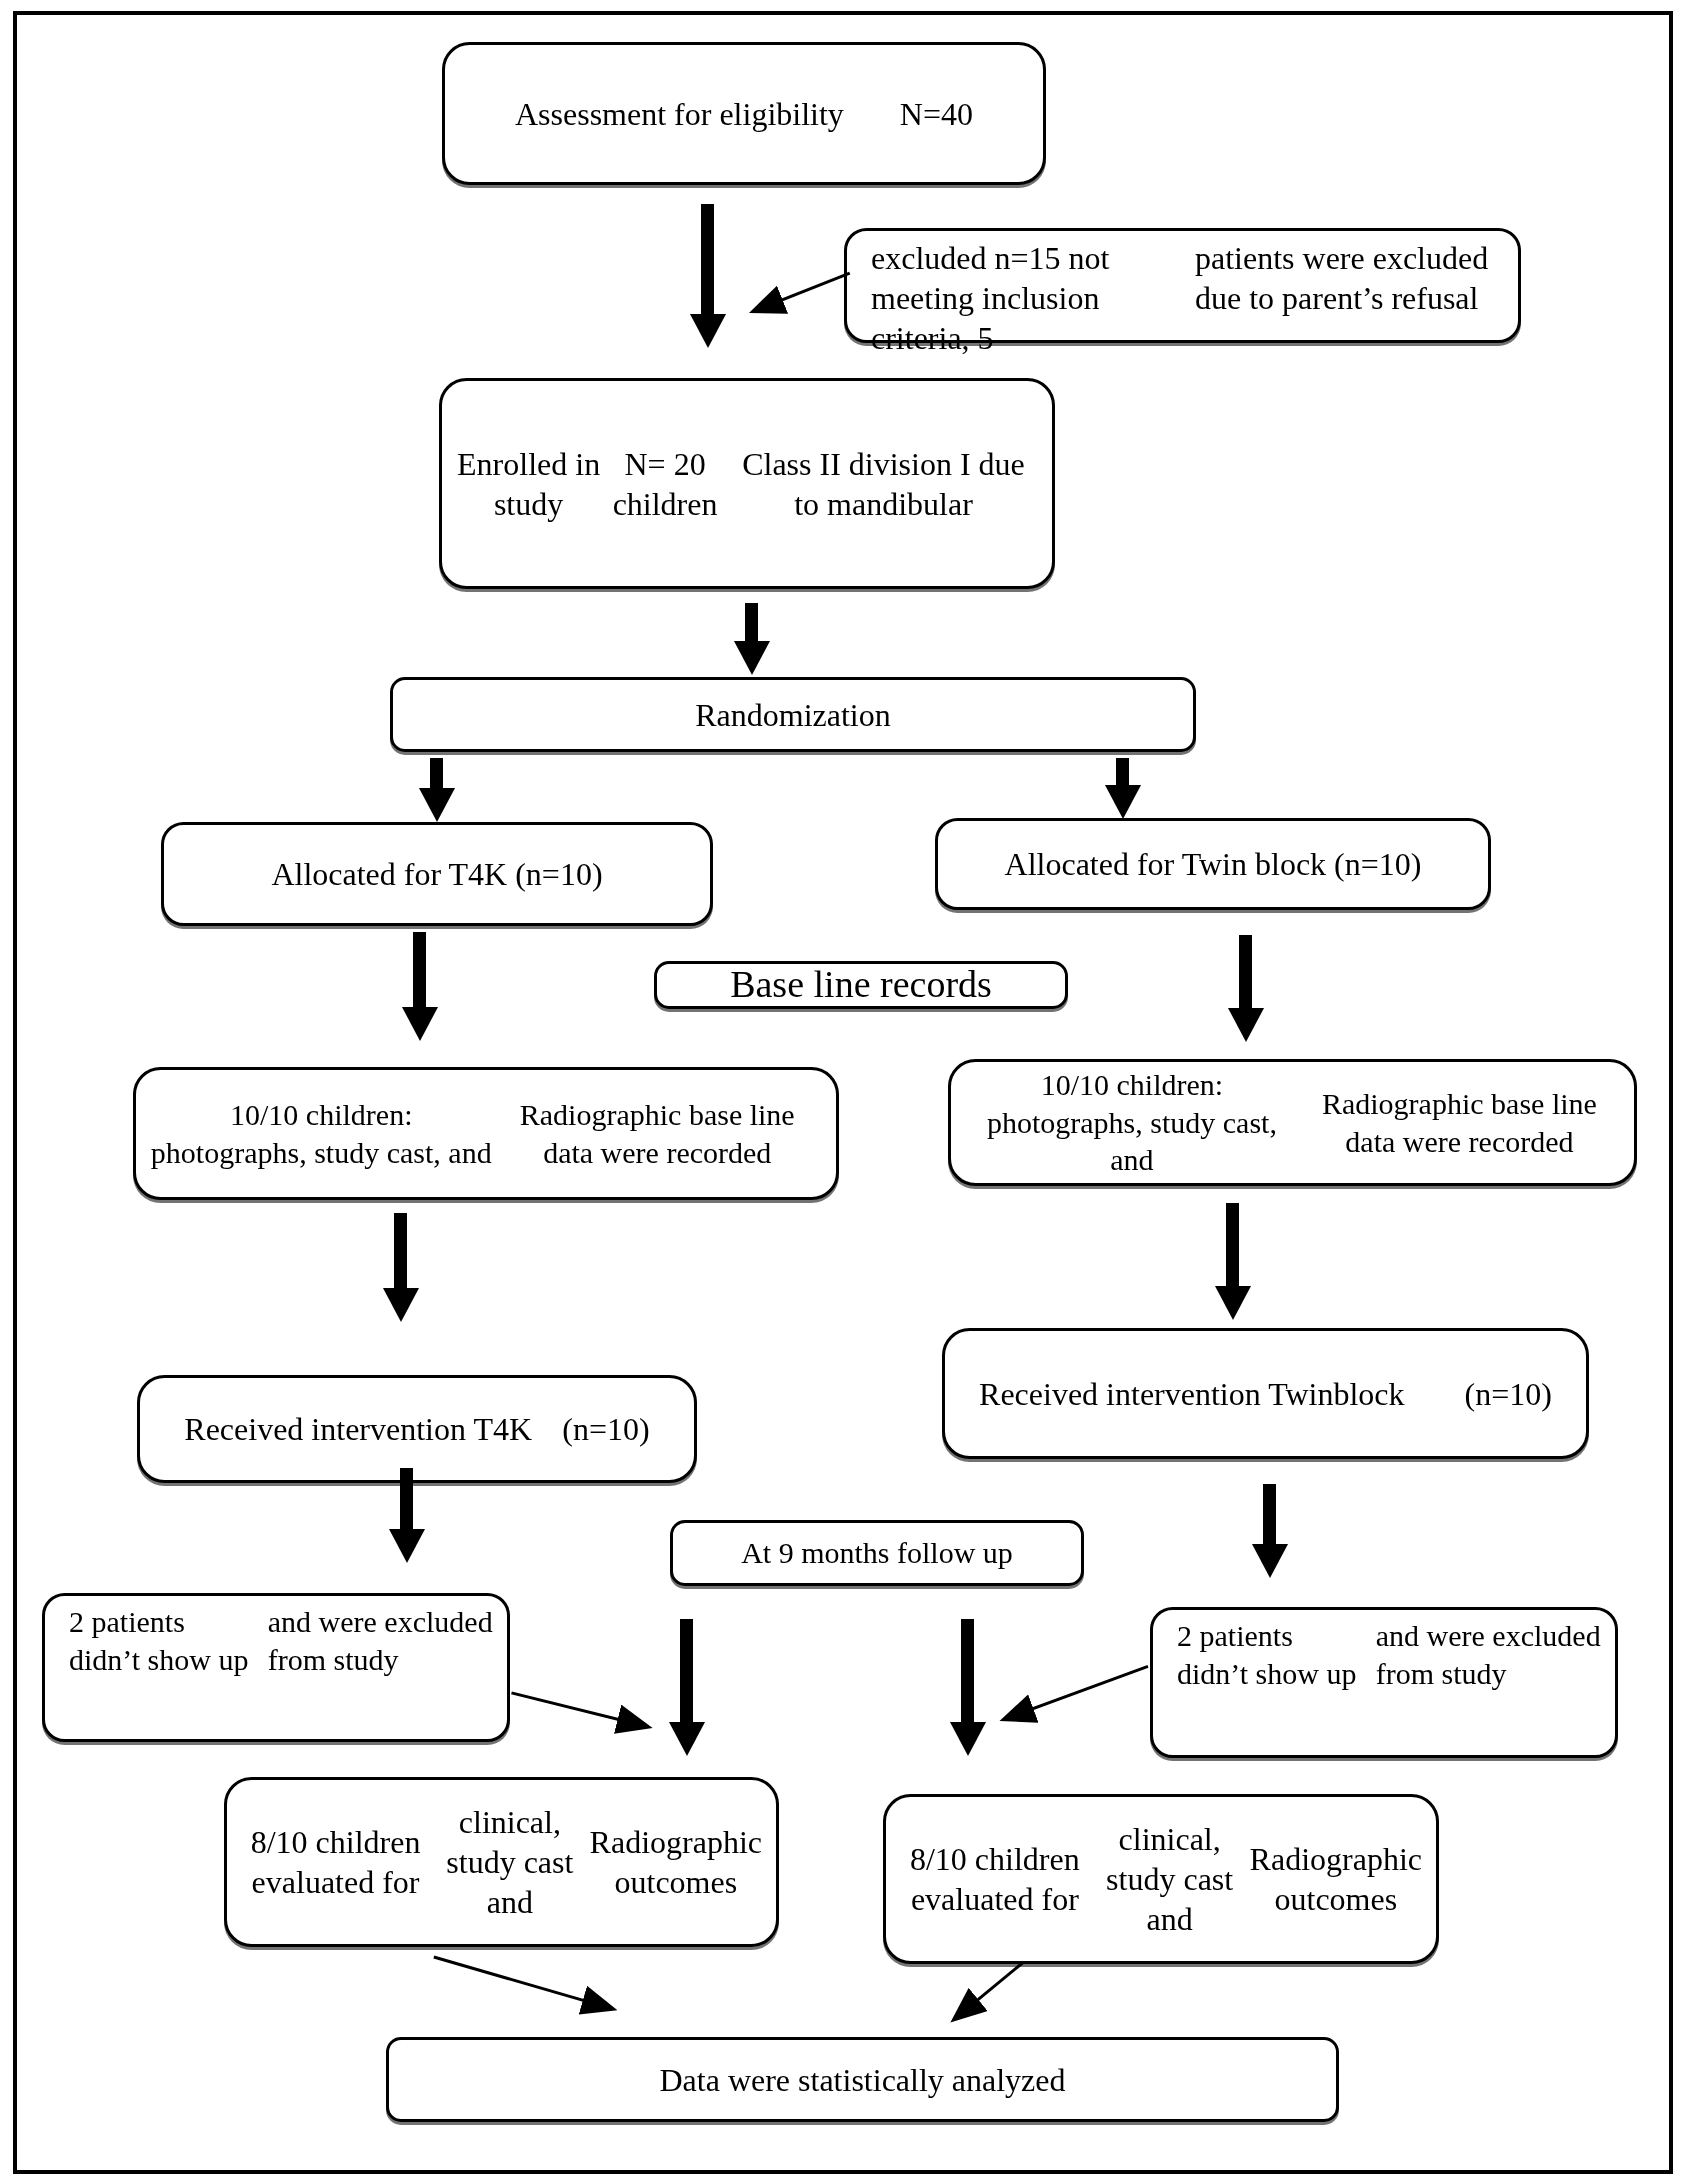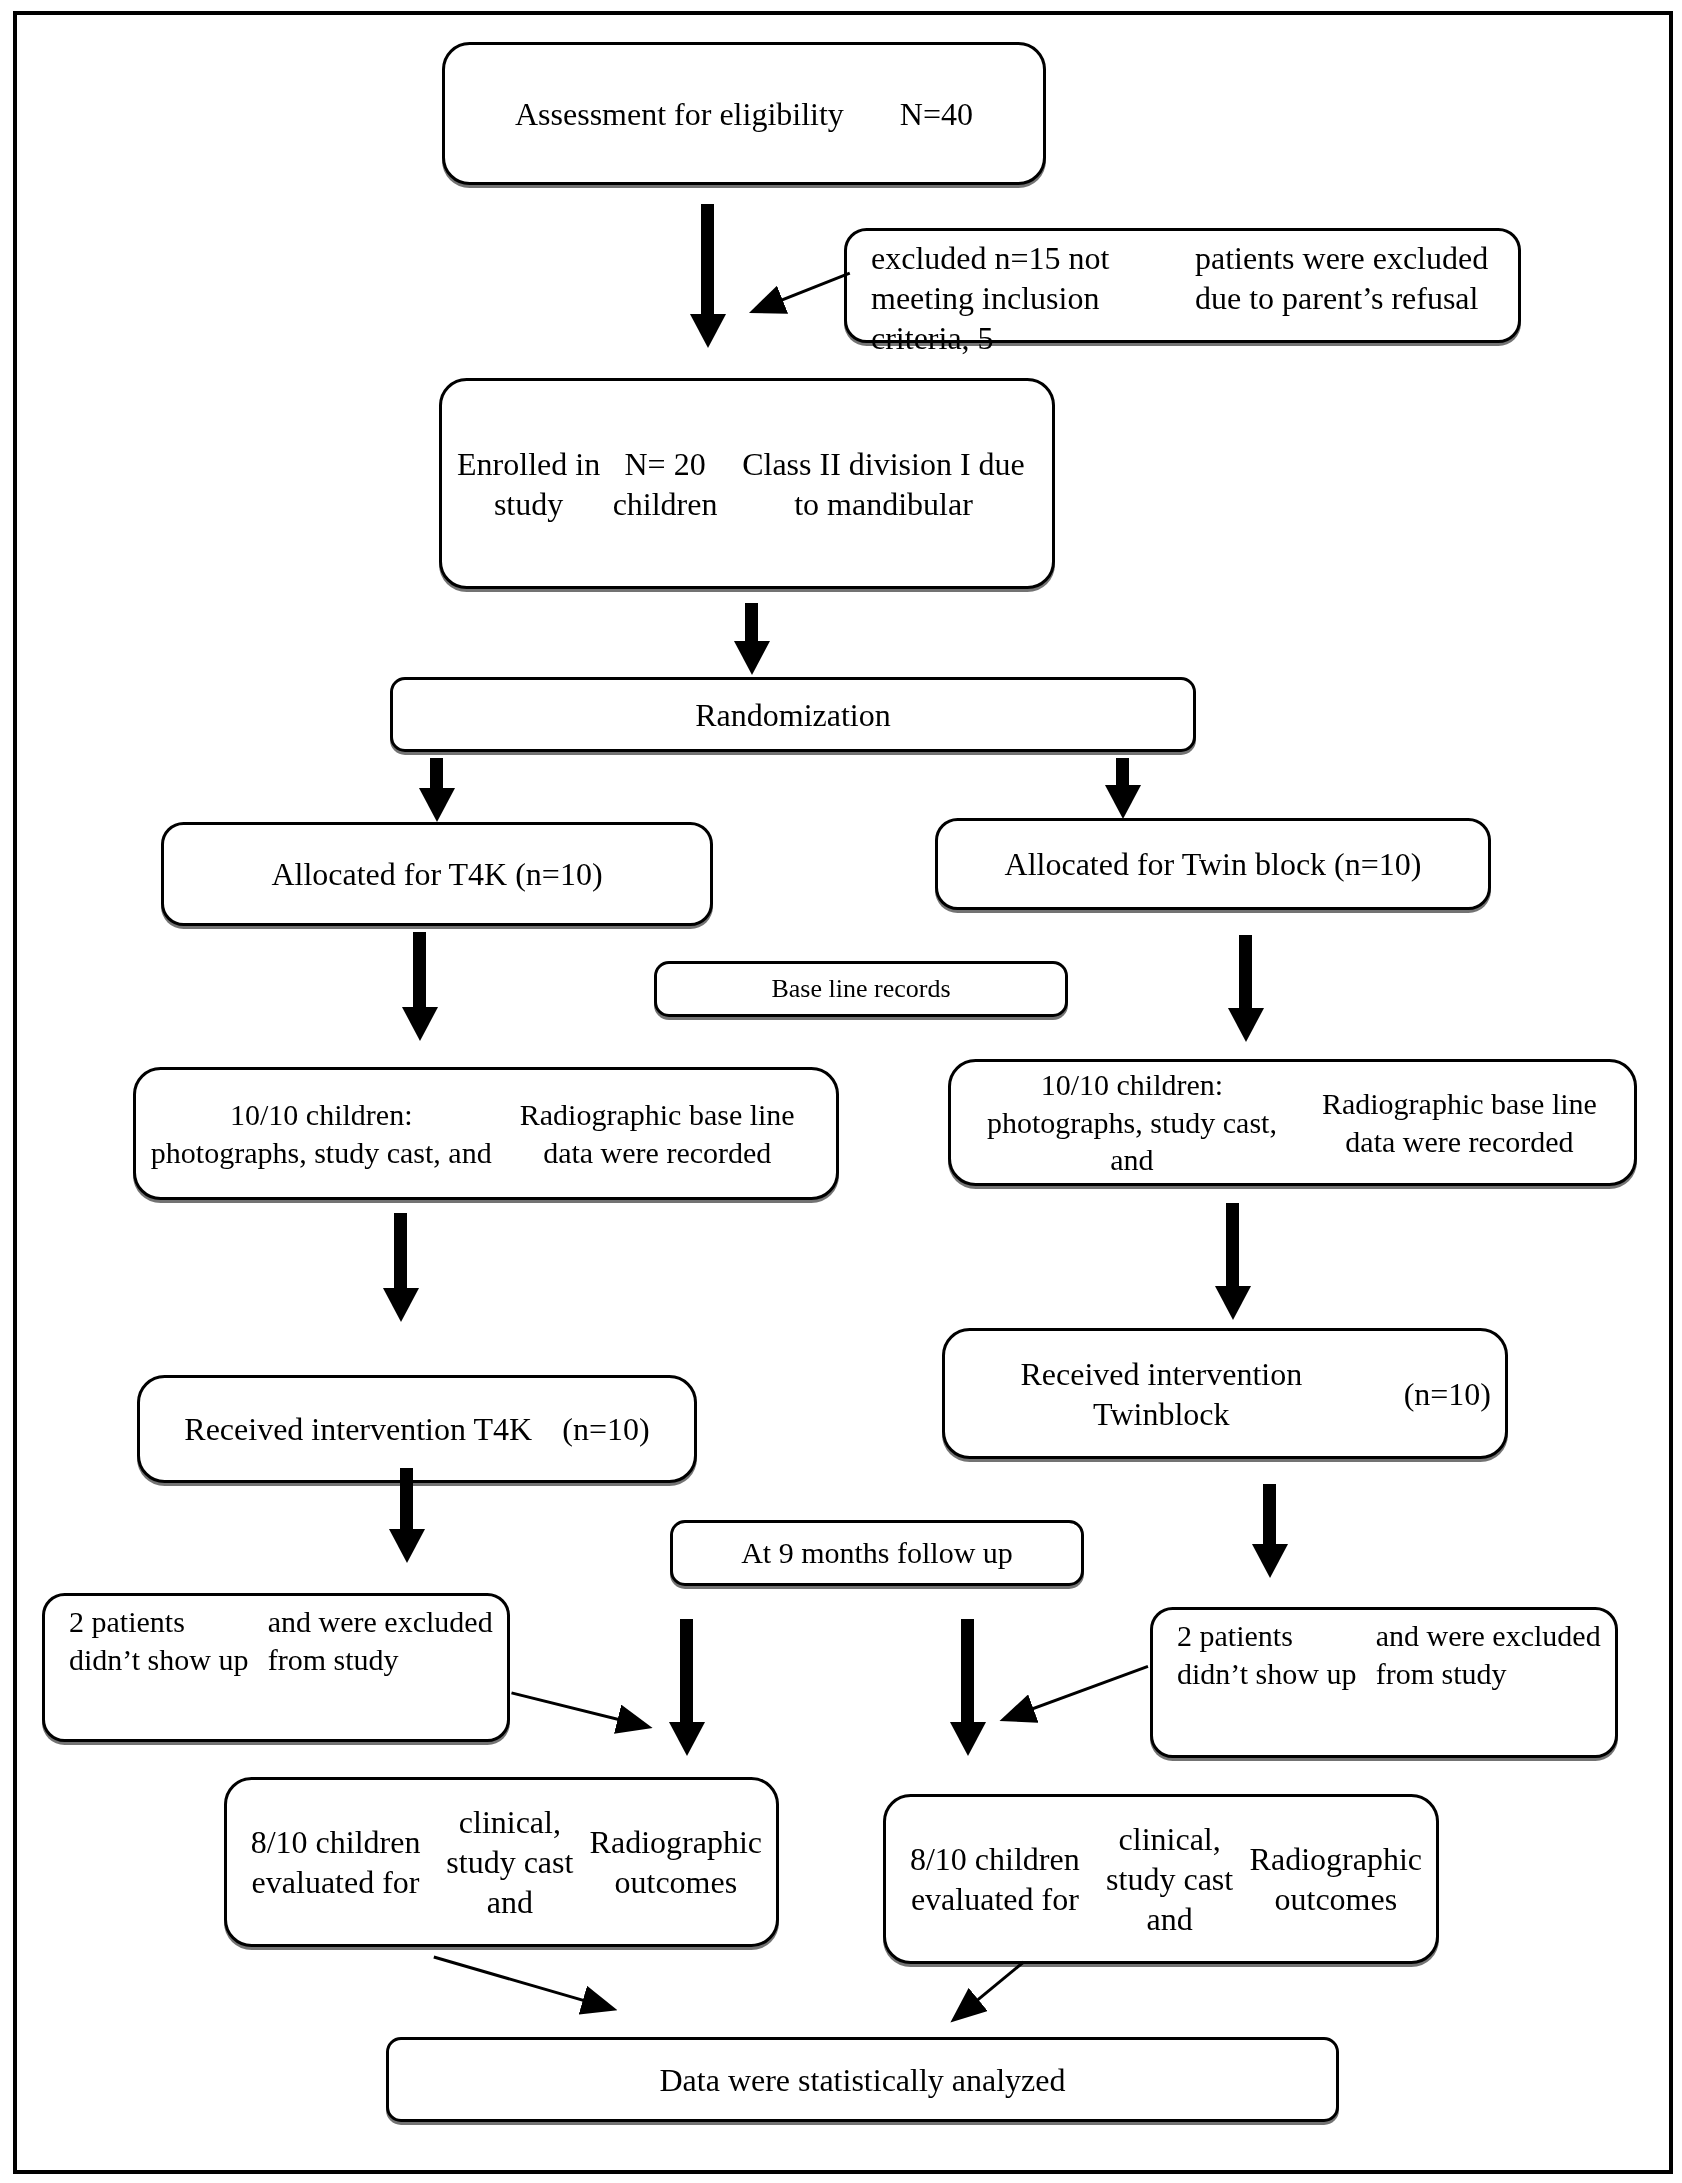--- a/index.html
+++ b/index.html
@@ -65,38 +65,38 @@
     <span class="line">Randomization</span>
   </div>
 
   <div class="box" style="left:161px;top:822px;width:552px;height:104px;border-radius:22.6px;">
     <span class="line">Allocated for T4K (n=10)</span>
   </div>
   <div class="box" style="left:935px;top:818px;width:556px;height:92px;border-radius:22.6px;">
     <span class="line">Allocated for Twin block (n=10)</span>
   </div>
 
-  <div class="box bar" style="left:654px;top:961px;width:414px;height:56px;font-size:26px;">
+  <div class="box bar" style="left:654px;top:961px;width:414px;height:48px;font-size:38px;">
     <span class="line">Base line records</span>
   </div>
 
   <div class="box" style="left:133px;top:1067px;width:706px;height:133px;font-size:30px;">
     <span class="line">10/10 children: photographs, study cast, and</span>
     <span class="line">Radiographic base line data were recorded</span>
   </div>
   <div class="box" style="left:948px;top:1059px;width:689px;height:127px;font-size:30px;">
     <span class="line">10/10 children: photographs, study cast, and</span>
     <span class="line">Radiographic base line data were recorded</span>
   </div>
 
   <div class="box" style="left:137px;top:1331px;width:560px;height:108px;margin-top:44px;">
     <span class="line">Received intervention T4K</span>
     <span class="line">(n=10)</span>
   </div>
-  <div class="box" style="left:942px;top:1328px;width:566px;height:131px;gap:40px;">
+  <div class="box" style="left:942px;top:1328px;width:647px;height:131px;gap:40px;">
     <span class="line">Received intervention Twinblock</span>
     <span class="line">(n=10)</span>
   </div>
 
   <div class="box bar" style="left:670px;top:1520px;width:414px;height:66px;font-size:30px;">
     <span class="line">At 9 months follow up</span>
   </div>
 
   <div class="box left-text" style="left:42px;top:1593px;width:468px;height:149px;font-size:30px;border-radius:22.6px;">
     <span class="line">2 patients didn’t show up</span>

